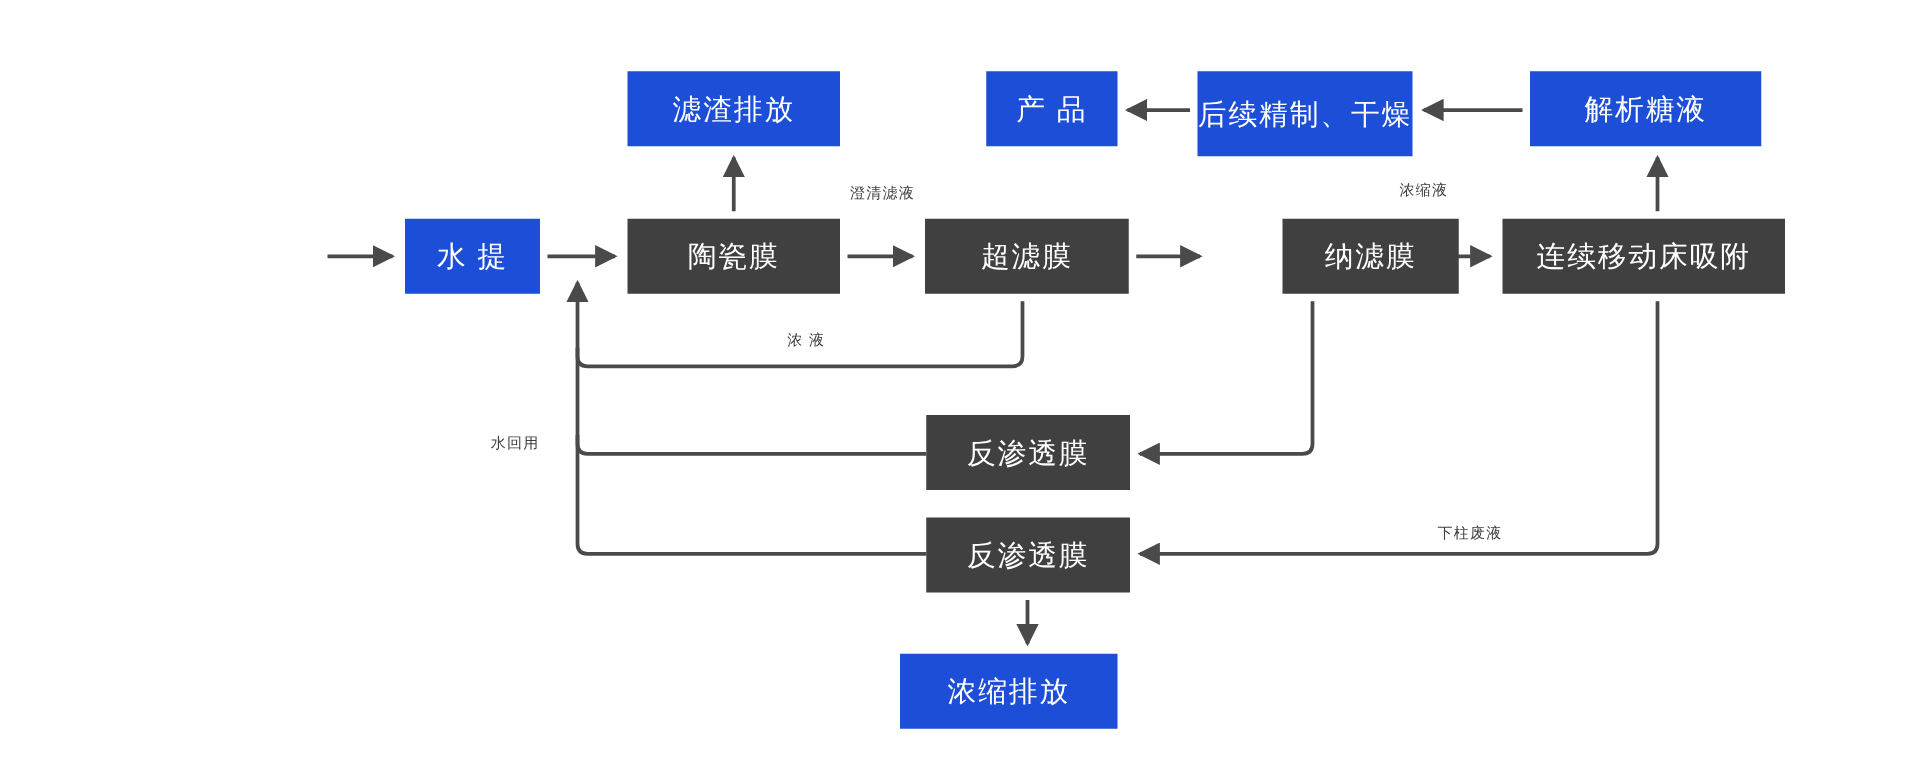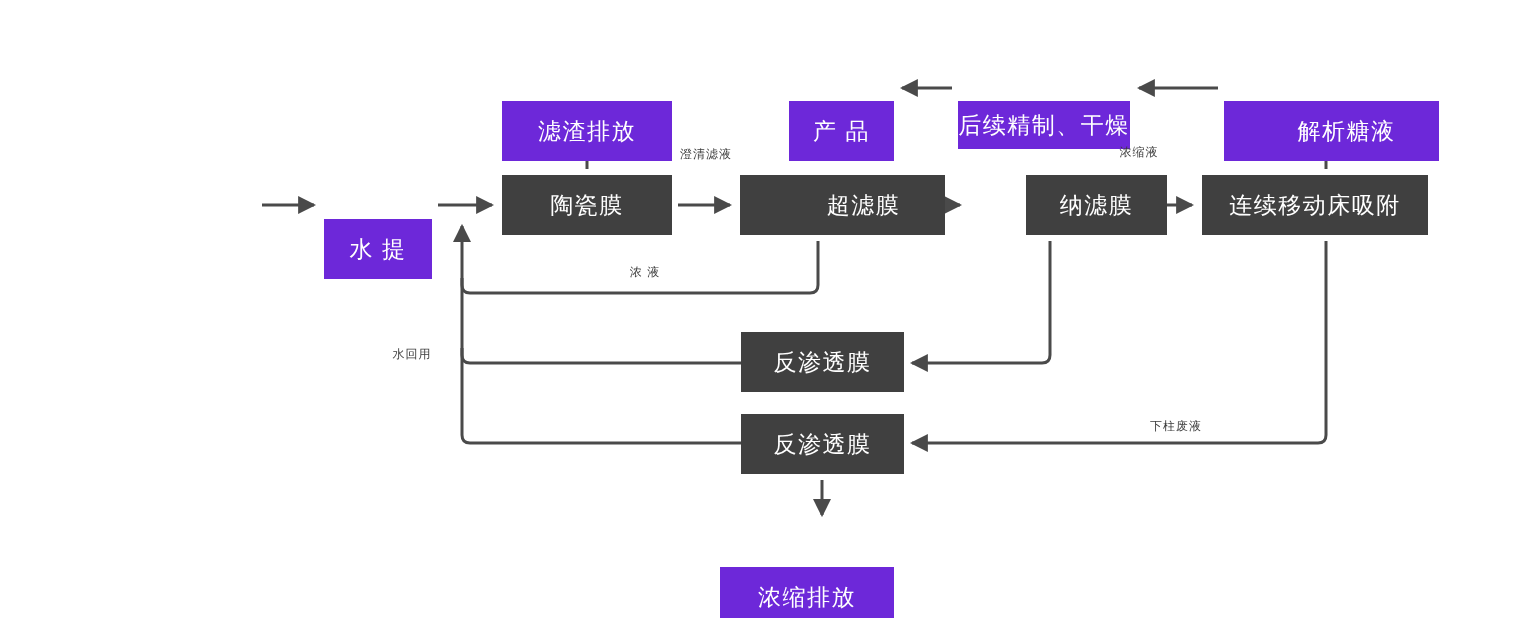--- a/index.html
+++ b/index.html
@@ -21,21 +21,21 @@
     position: absolute;
     z-index: 2;
     display: flex;
     align-items: center;
     justify-content: center;
     color: #ffffff;
     font-size: 23px;
     letter-spacing: 1.5px;
     white-space: nowrap;
   }
-  .node.light { background: #6d28d9; margin-top: 44px; }
+  .node.light { background: #1d4ed8; }
   .node.dark  { background: #404040; }
   .edge-label {
     position: absolute;
     z-index: 2;
     transform: translateX(-50%);
     color: #3D3D3D;
     font-size: 12px;
     letter-spacing: 1px;
     white-space: nowrap;
   }
@@ -65,26 +65,26 @@
       <path d="M818 241 V285 Q818 293 810 293 H470 Q462 293 462 285 V278"></path>
       <path d="M741 363 H470 Q462 363 462 355 V348"></path>
       <path d="M741 443 H470 Q462 443 462 435 V226" marker-end="url(#arrow)"></path>
       <path d="M1050 241 V355 Q1050 363 1042 363 L912 363" marker-end="url(#arrow)"></path>
       <path d="M1326 241 V435 Q1326 443 1318 443 L912 443" marker-end="url(#arrow)"></path>
     </g>
   </svg>
 
   <div class="node light" style="left:502px; top:57px; width:170px; height:60px;">滤渣排放</div>
   <div class="node light" style="left:789px; top:57px; width:105px; height:60px;">产 品</div>
-  <div class="node light" style="left:958px; top:57px; width:172px; height:48px;">后续精制、干燥</div>
-  <div class="node light" style="left:1224px; top:57px; width:185px; height:60px;padding-left:30px;">解析糖液</div>
+  <div class="node light" style="left:958px; top:57px; width:172px; height:68px;">后续精制、干燥</div>
+  <div class="node light" style="left:1224px; top:57px; width:185px; height:60px;">解析糖液</div>
 
   <div class="node light" style="left:324px; top:175px; width:108px; height:60px;">水 提</div>
   <div class="node dark" style="left:502px; top:175px; width:170px; height:60px;">陶瓷膜</div>
-  <div class="node dark" style="left:740px; top:175px; width:163px; height:60px;padding-left:42px;">超滤膜</div>
+  <div class="node dark" style="left:740px; top:175px; width:163px; height:60px;">超滤膜</div>
   <div class="node dark" style="left:1026px; top:175px; width:141px; height:60px;">纳滤膜</div>
   <div class="node dark" style="left:1202px; top:175px; width:226px; height:60px;">连续移动床吸附</div>
 
   <div class="node dark" style="left:741px; top:332px; width:163px; height:60px;">反渗透膜</div>
   <div class="node dark" style="left:741px; top:414px; width:163px; height:60px;">反渗透膜</div>
   <div class="node light" style="left:720px; top:523px; width:174px; height:60px;">浓缩排放</div>
 
   <div class="edge-label" style="left:706px; top:146px;">澄清滤液</div>
   <div class="edge-label" style="left:1139px; top:144px;">浓缩液</div>
   <div class="edge-label" style="left:645px; top:264px;">浓 液</div>

